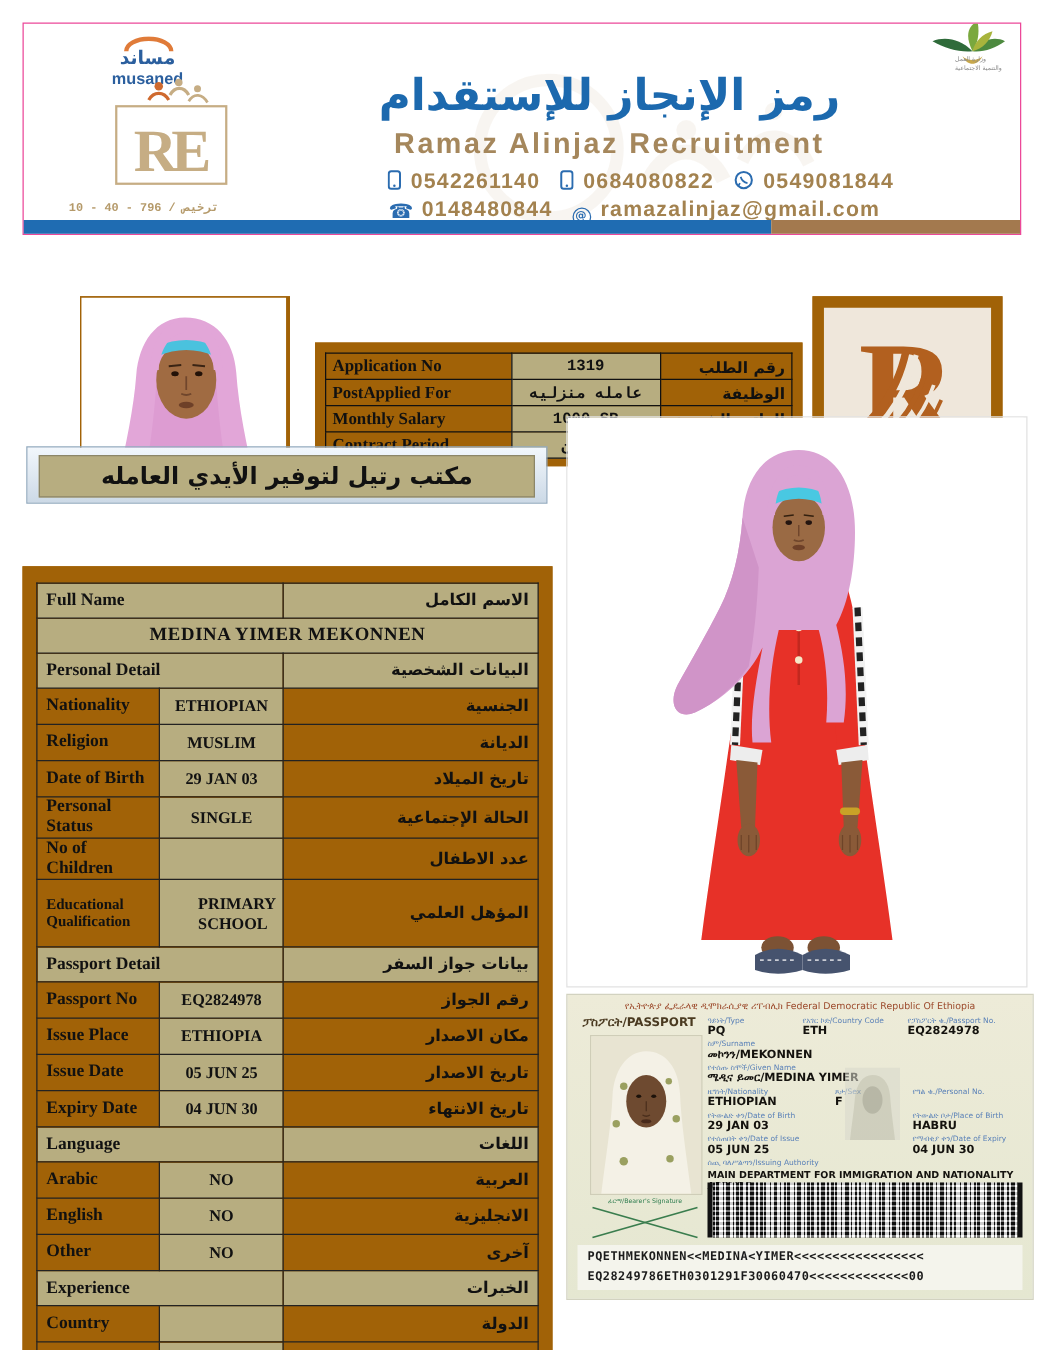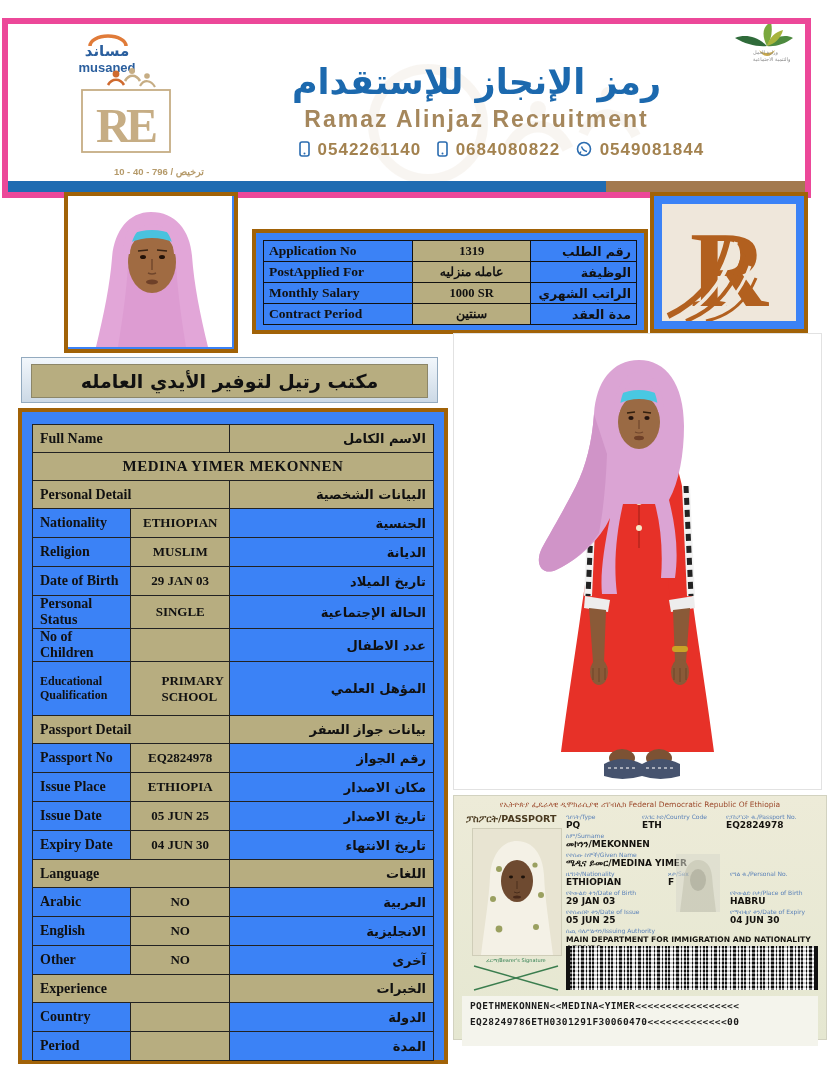--- a/index.html
+++ b/index.html
@@ -1,27 +1,27 @@
 <!DOCTYPE html>
 <html><head>
 <meta charset="utf-8">
 <style>
   html,body{margin:0;padding:0;background:#fff;}
   .page{position:relative;width:834px;height:1080px;background:#fff;overflow:hidden;
         font-family:"Liberation Serif","DejaVu Sans",serif;color:#111;}
   .abs{position:absolute;}
-  .card{position:absolute;background:#3b82f6;border:4px solid #a16207;}
+  .card{position:absolute;background:#a16207;border:1px solid #a16207;margin-top:45px;}
 
   
-  .header-card{left:2px;top:18px;width:797px;height:168px;border:6px solid #ec4899;background:#fff;}
+  .header-card{left:18px;top:18px;width:797px;height:168px;border:1px solid #ec4899;background:#fff;}
   .wm{left:300px;top:30px;width:360px;height:130px;opacity:.08;pointer-events:none;}
   .musaned{left:44px;top:10px;width:110px;height:48px;}
   .ministry{right:8px;top:0px;width:88px;height:48px;}
   .re-logo{left:52px;top:42px;width:132px;height:100px;}
-  .license{left:36px;top:142px;width:160px;text-align:right;font-family:Liberation Sans, sans-serif;
+  .license{left:36px;top:142px;width:160px;text-align:left;font-family:Liberation Mono, monospace;
            font-size:9.5px;font-weight:bold;color:#b59a6a;direction:rtl;}
   .title-ar{left:210px;right:70px;top:38px;text-align:center;direction:rtl;
             font-family:"DejaVu Sans",sans-serif;font-weight:bold;font-size:35px;color:#1c69ae;}
   .title-en{left:210px;right:70px;top:82px;text-align:center;font-family:"Liberation Sans",sans-serif;
             font-weight:bold;font-size:23px;letter-spacing:2px;color:#a5875c;}
   .cline{left:205px;right:25px;text-align:center;font-family:"Liberation Sans",sans-serif;
          font-weight:bold;font-size:17px;letter-spacing:1px;color:#a3824f;white-space:nowrap;}
   .c1{top:116px;} .c2{top:139px;}
   .cicon{display:inline-block;vertical-align:-2px;margin:0 2px 0 10px;}
   .tel-glyph{color:#2b6cb0;font-family:"DejaVu Sans",sans-serif;font-size:16px;vertical-align:-1px;}
@@ -30,21 +30,21 @@
            vertical-align:-2px;margin:0 2px 0 10px;}
   .hbar-blue{left:0;bottom:0;width:75%;height:11px;background:#1f6cb2;}
   .hbar-brown{right:0;bottom:0;width:25%;height:11px;background:#a3794e;}
 
   
   .portrait-card{left:64px;top:192px;width:166px;height:153px;}
   .app-card{left:252px;top:229px;width:388px;height:97px;}
   .app-table{position:absolute;left:7px;top:7px;border-collapse:collapse;width:374px;}
   .app-table td{border:1.5px solid #111;height:20px;padding:0 5px;font-weight:bold;}
   .app-en{font-size:13.5px;width:146px;}
-  .app-val{font-size:12.5px;width:116px;text-align:center;background:#b7ad80;font-family:Liberation Serif, serif;}
+  .app-val{font-size:12.5px;width:116px;text-align:center;background:#b7ad80;font-family:Liberation Mono, monospace;}
   .app-ar{font-size:12.5px;width:100px;text-align:right;direction:rtl;font-family:"DejaVu Sans",sans-serif;}
   .rlogo-card{left:650px;top:192px;width:150px;height:133px;}
   .rlogo-svg{left:8px;top:8px;width:134px;height:117px;}
 
   
   .office{left:21px;top:357px;width:417px;height:46px;border:1px solid #93aabf;
           background:linear-gradient(180deg,#f2f7fc,#ccd9e6);box-sizing:border-box;padding:6px 9px;}
   .office-inner{background:#b7ad80;border:1px solid #8c8668;height:32px;line-height:32px;text-align:center;
           font-family:"DejaVu Sans",sans-serif;font-weight:bold;font-size:19px;color:#111;direction:rtl;}
 
@@ -73,21 +73,21 @@
   .pp-lab{position:absolute;font-size:6px;color:#5b82b8;white-space:nowrap;}
   .pp-val{position:absolute;font-size:9px;font-weight:bold;color:#14120e;white-space:nowrap;text-align:right;}
   .pp-photo{left:18px;top:32px;width:88px;height:126px;border:1px solid #cfcdb8;}
   .pp-sign{left:14px;top:158px;width:96px;height:40px;}
   .pp-ghost{left:222px;top:58px;width:44px;height:58px;opacity:.55;}
   .pp-auth{position:absolute;left:112px;top:139px;width:254px;font-size:7.6px;font-weight:bold;color:#14120e;}
   .barcode{left:112px;top:150px;width:244px;height:44px;border-left:4px solid #111;border-right:4px solid #111;
      background:
        repeating-linear-gradient(0deg,rgba(255,255,255,.45) 0 2px,rgba(0,0,0,.2) 2px 4px),
        repeating-linear-gradient(90deg,#111 0 2px,#fff 2px 3px,#111 3px 5px,#fff 5px 8px,#111 8px 9px,#fff 9px 11px,#111 11px 14px,#fff 14px 16px,#111 16px 17px,#fff 17px 19px);}
-  .mrz{left:8px;top:200px;width:356px;height:50px;background:#f4f4ec;
+  .mrz{left:8px;top:200px;width:356px;height:36px;background:#f4f4ec;
        font-family:"DejaVu Sans Mono",monospace;font-size:9.5px;font-weight:600;color:#1b1b1b;}
   .mrz div{position:absolute;left:8px;white-space:nowrap;letter-spacing:.4px;}
   .mrz .l1{top:4px;} .mrz .l2{top:20px;}
 </style>
 </head>
 <body>
 
 <div class="page">
 
   <div class="abs header-card">
@@ -144,20 +144,26 @@
       </svg>
       <span>0684080822</span>
       <svg class="cicon" width="16" height="16" viewBox="0 0 16 16">
         <circle cx="8" cy="8" r="6.5" fill="none" stroke="#2b6cb0" stroke-width="1.6"></circle>
         <path d="M5.5 5.5 C6.5 8.5 8.5 10 11 10.5" fill="none" stroke="#2b6cb0" stroke-width="1.4"></path>
         <path d="M3.5 13 L5 10.5" stroke="#2b6cb0" stroke-width="1.4"></path>
       </svg>
       <span>0549081844</span>
     </div>
 
+    <div class="abs cline c2">
+      <span class="tel-glyph">☎</span>
+      <span>0148480844</span>
+      <span class="at-circ">@</span>
+      <span>ramazalinjaz@gmail.com</span>
+    </div>
 
     <div class="abs hbar-blue"></div>
     <div class="abs hbar-brown"></div>
   </div>
 
   <div class="card portrait-card">
     <svg width="164" height="151" viewBox="0 0 164 151">
       <rect width="164" height="151" fill="#ffffff"></rect>
       <path d="M83 16 C60 16 46 36 44 62 C42 88 36 118 28 151 L140 151 C132 118 126 88 124 60 C122 34 107 16 83 16 Z" fill="#e2a6d8"></path>
       <path d="M60 70 C58 100 54 126 50 151 L118 151 C114 126 110 100 108 68 Z" fill="#dd9cd2"></path>

